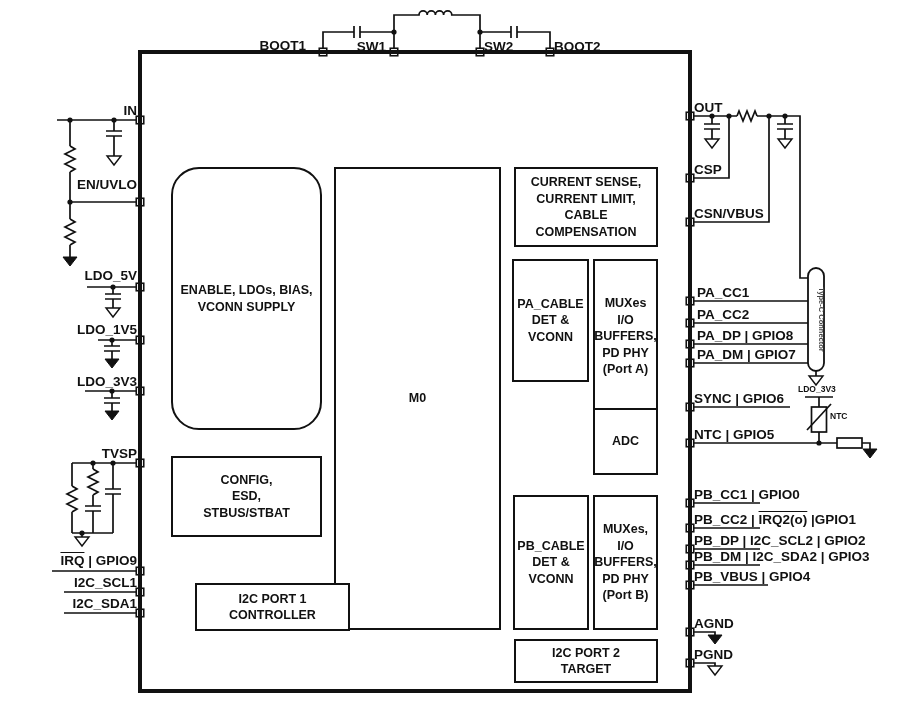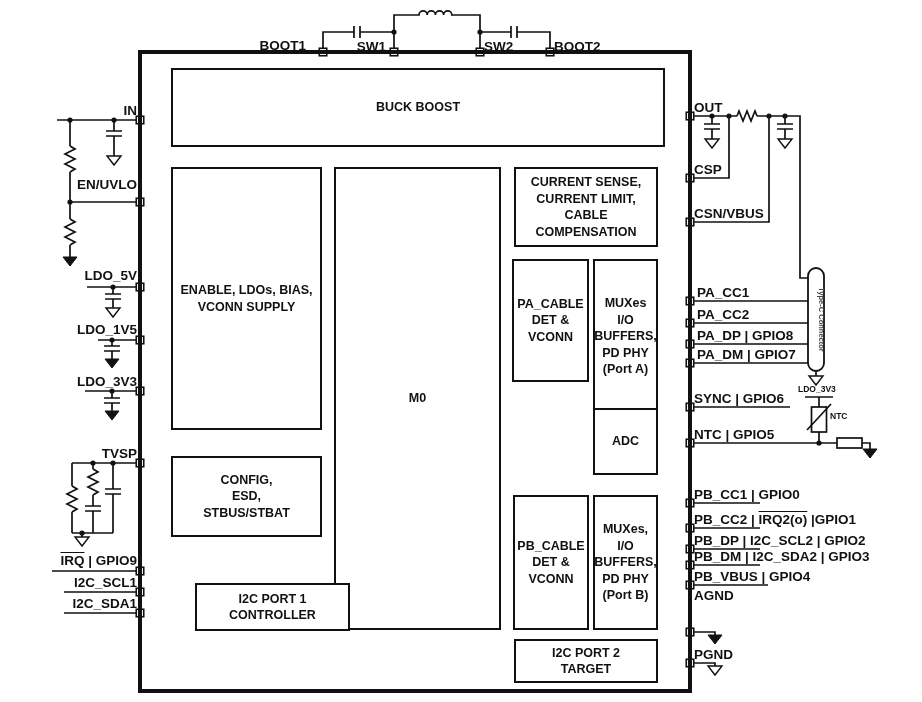--- a/index.html
+++ b/index.html
@@ -161,22 +161,21 @@
       <rect x="686.25" y="545.25" width="7.5" height="7.5"></rect>
       <rect x="686.25" y="561.25" width="7.5" height="7.5"></rect>
       <rect x="686.25" y="581.25" width="7.5" height="7.5"></rect>
       <rect x="686.25" y="628.25" width="7.5" height="7.5"></rect>
       <rect x="686.25" y="659.25" width="7.5" height="7.5"></rect>
     </g>
   </svg>
 
   <div class="chipframe" style="left:138px;top:50px;width:554px;height:643px;"></div>
 
-  <div class="blk" style="left:171px;top:68px;width:494px;height:79px;">BUCK BOOST</div>
-  <div class="blk" style="left:171px;top:167px;width:151px;height:263px;">ENABLE, LDOs, BIAS,
+  <div class="blk" style="left:171px;top:167px;width:151px;height:263px;border-radius:28px;">ENABLE, LDOs, BIAS,
 VCONN SUPPLY</div>
   <div class="blk" style="left:334px;top:167px;width:167px;height:463px;">M0</div>
   <div class="blk" style="left:514px;top:167px;width:144px;height:80px;">CURRENT SENSE,
 CURRENT LIMIT, CABLE
 COMPENSATION</div>
   <div class="blk" style="left:512px;top:259px;width:77px;height:123px;">PA_CABLE
 DET &amp;
 VCONN</div>
   <div class="blk" style="left:593px;top:259px;width:65px;height:155px;">MUXes
 I/O
@@ -226,19 +225,19 @@
   <div class="lbl r" style="left:697px;top:348px;">PA_DM | GPIO7</div>
   <div class="lbl r" style="top:392px;">SYNC | GPIO6</div>
   <div class="lbl r" style="top:428px;">NTC | GPIO5</div>
   <div class="lbl r" style="top:488px;">PB_CC1 | GPIO0</div>
   <div class="lbl r" style="top:513px;">
     <span>PB_CC2 | </span><span class="ovl">IRQ2(o)</span><span> |GPIO1</span>
   </div>
   <div class="lbl r" style="top:534px;">PB_DP | I2C_SCL2 | GPIO2</div>
   <div class="lbl r" style="top:550px;">PB_DM | I2C_SDA2 | GPIO3</div>
   <div class="lbl r" style="top:570px;">PB_VBUS | GPIO4</div>
-  <div class="lbl r" style="top:589px;text-align:center;">AGND</div>
+  <div class="lbl r" style="top:617px;text-align:center;">AGND</div>
   <div class="lbl r" style="top:648px;">PGND</div>
 
   <div class="lbl sm" style="left:798px;top:385px;">LDO_3V3</div>
   <div class="lbl sm" style="left:830px;top:412px;">NTC</div>
 
 </div>
 
 </body></html>

